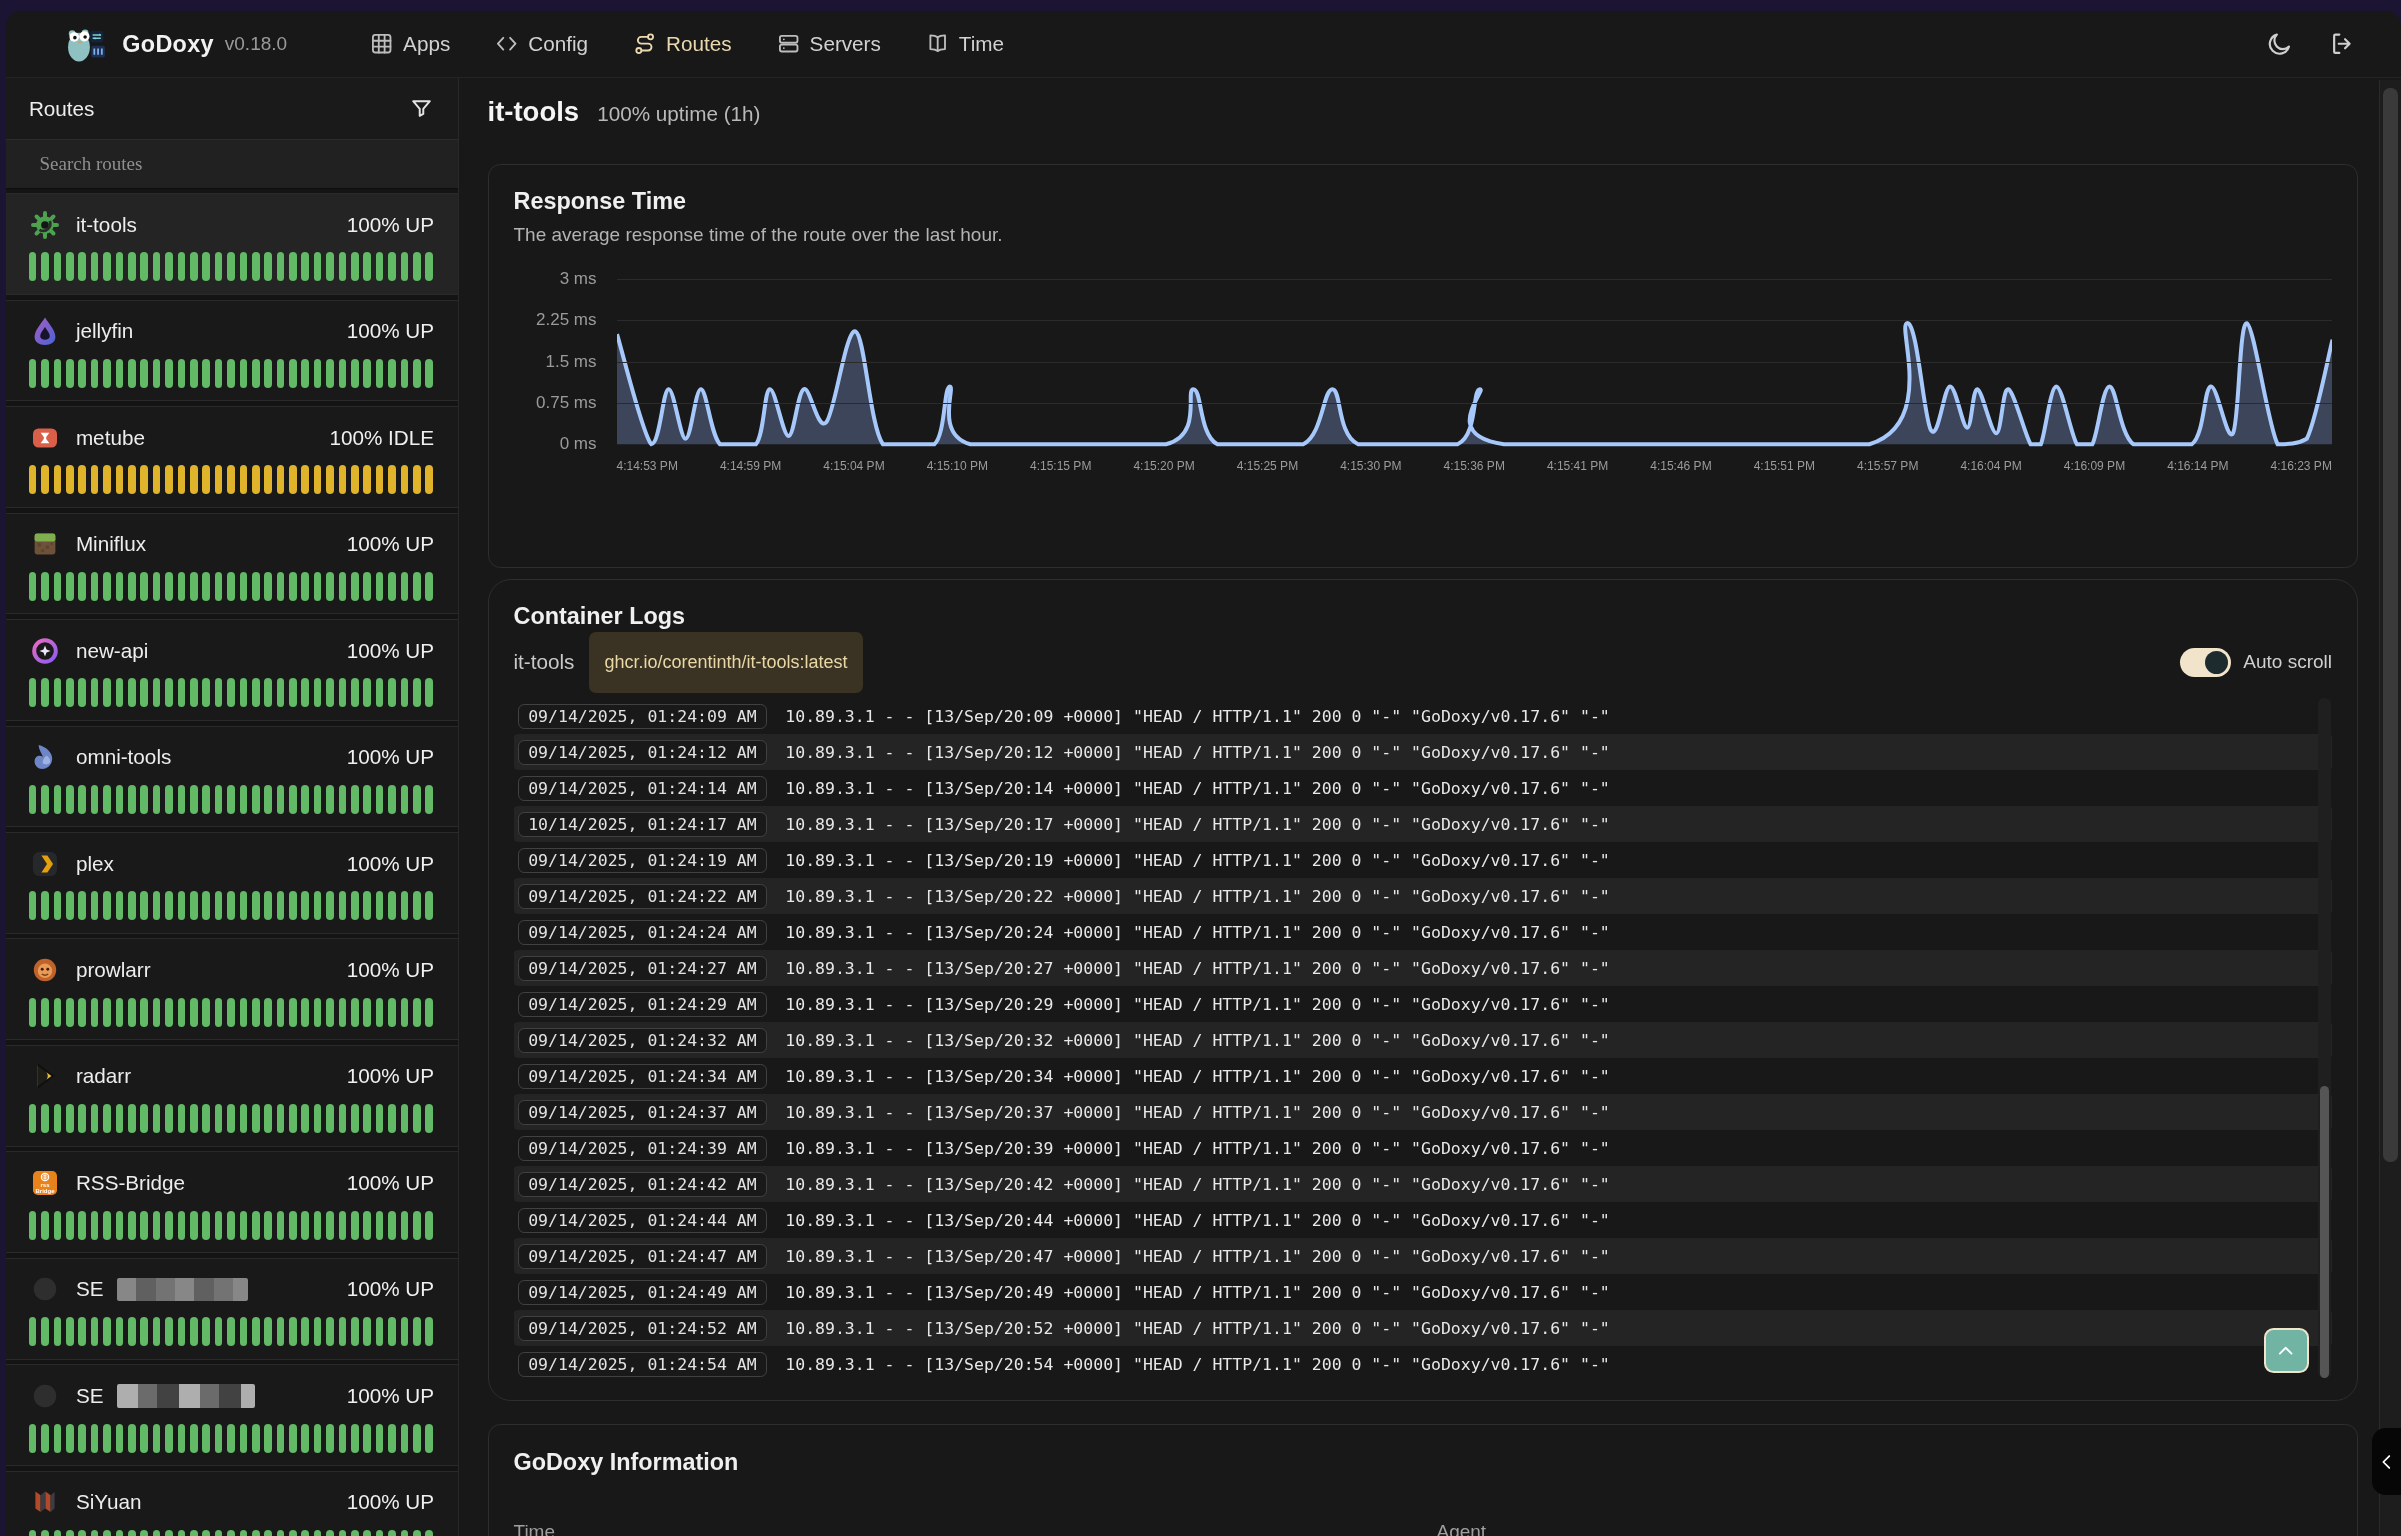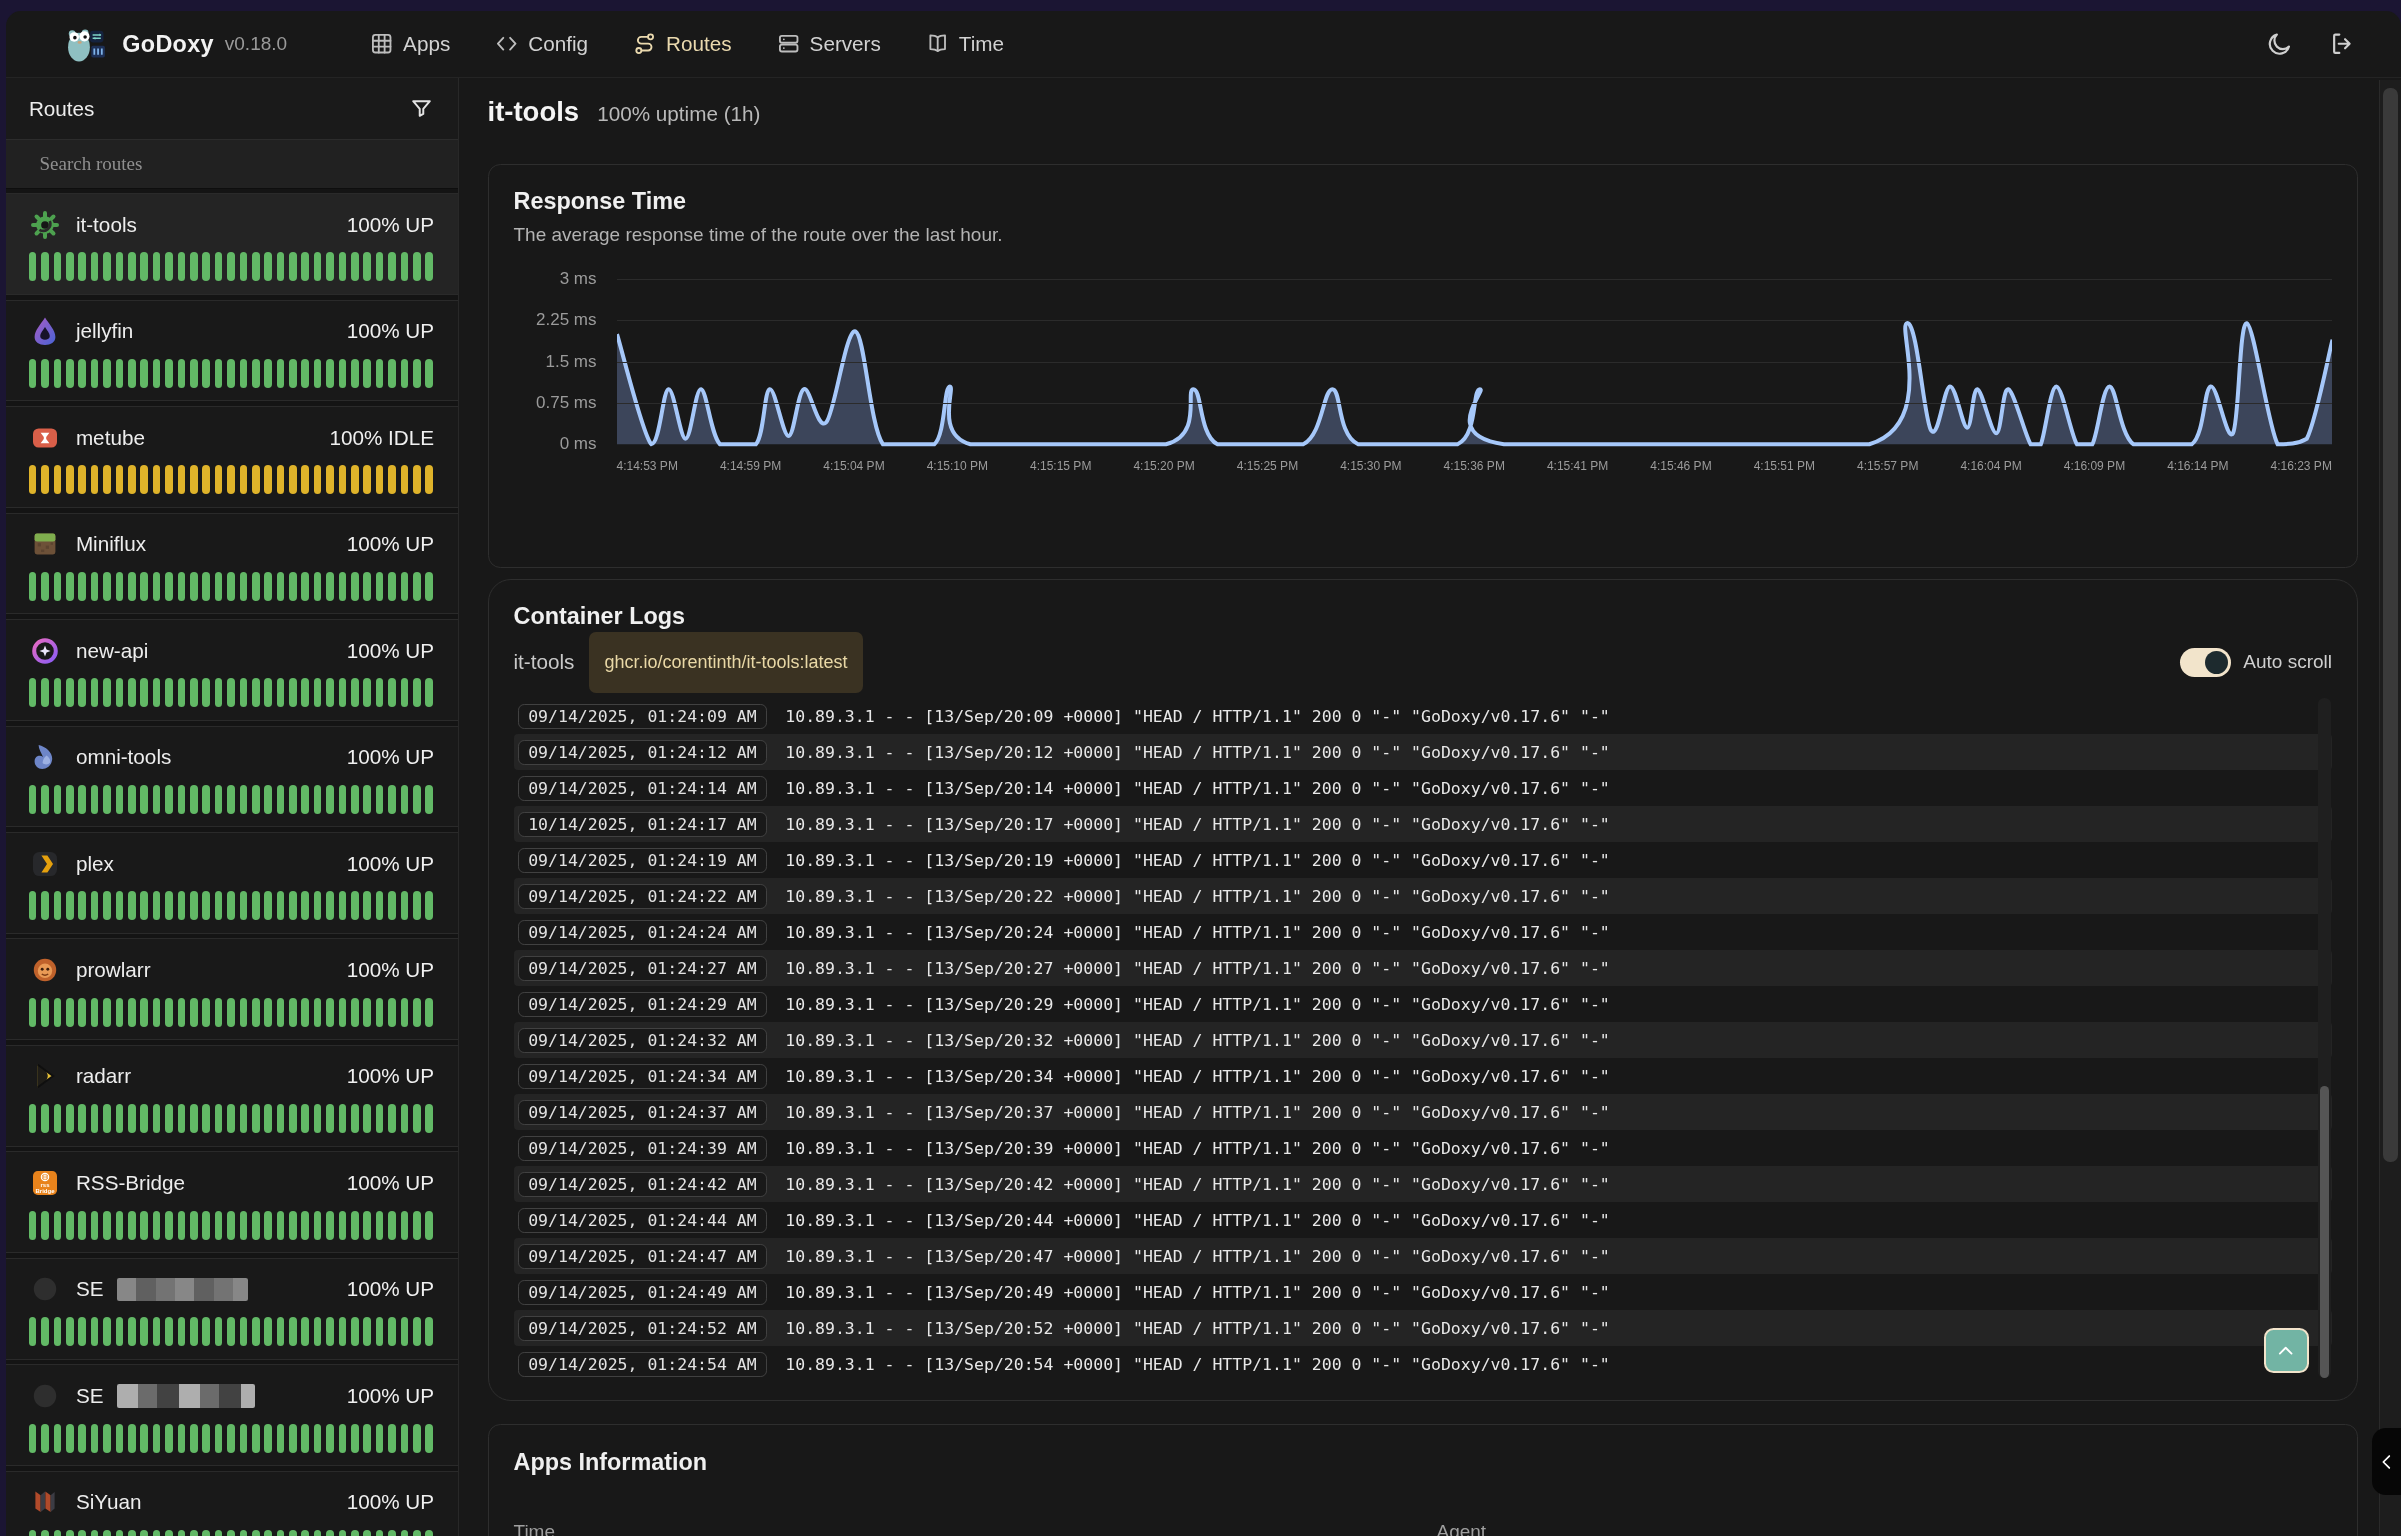--- a/index.html
+++ b/index.html
@@ -994,21 +994,21 @@
             <span class="svg-ic">
               <svg viewBox="0 0 24 24" fill="none" stroke="currentColor" stroke-width="1.9" stroke-linecap="round" stroke-linejoin="round">
                 <path d="M6 15l6-6 6 6"></path>
               </svg>
             </span>
           </button>
       </div>
     </section>
 
     <section class="card info-card">
-      <h2>Apps Information</h2>
+      <h2>GoDoxy Information</h2>
       <div class="info-grid" id="info-grid">
           <div>
             <div class="f-label">Time</div>
             <div class="f-value">it-tools</div>
           </div>
           <div>
             <div class="f-label">Agent</div>
             <div class="f-value">None</div>
           </div>
         </div>

